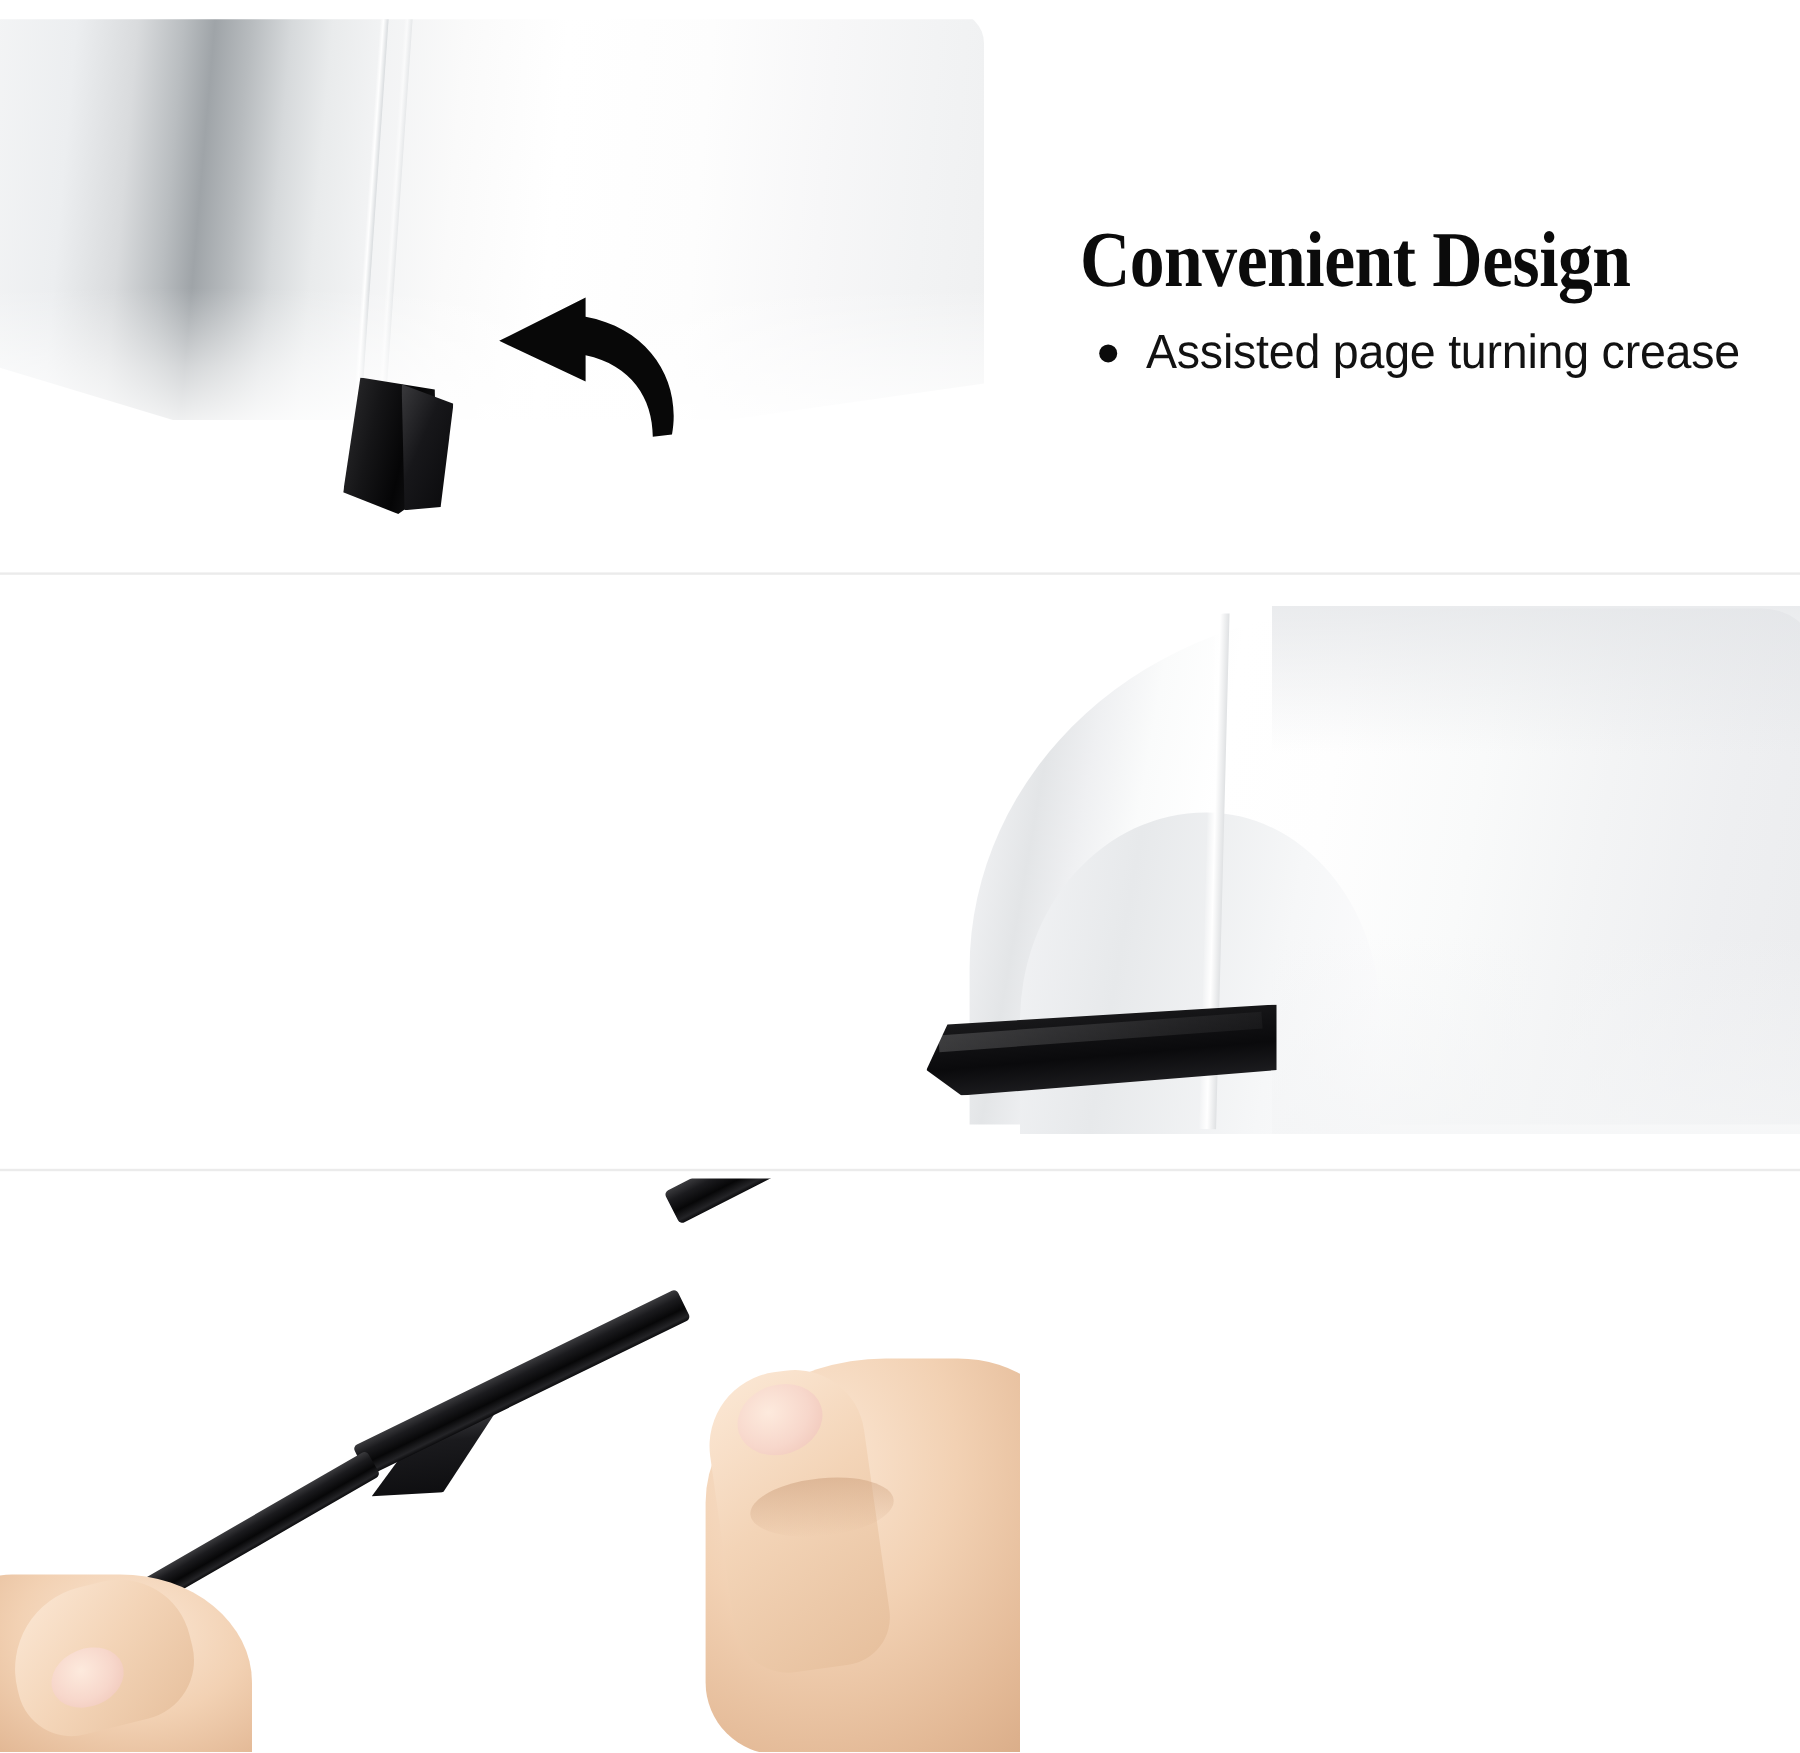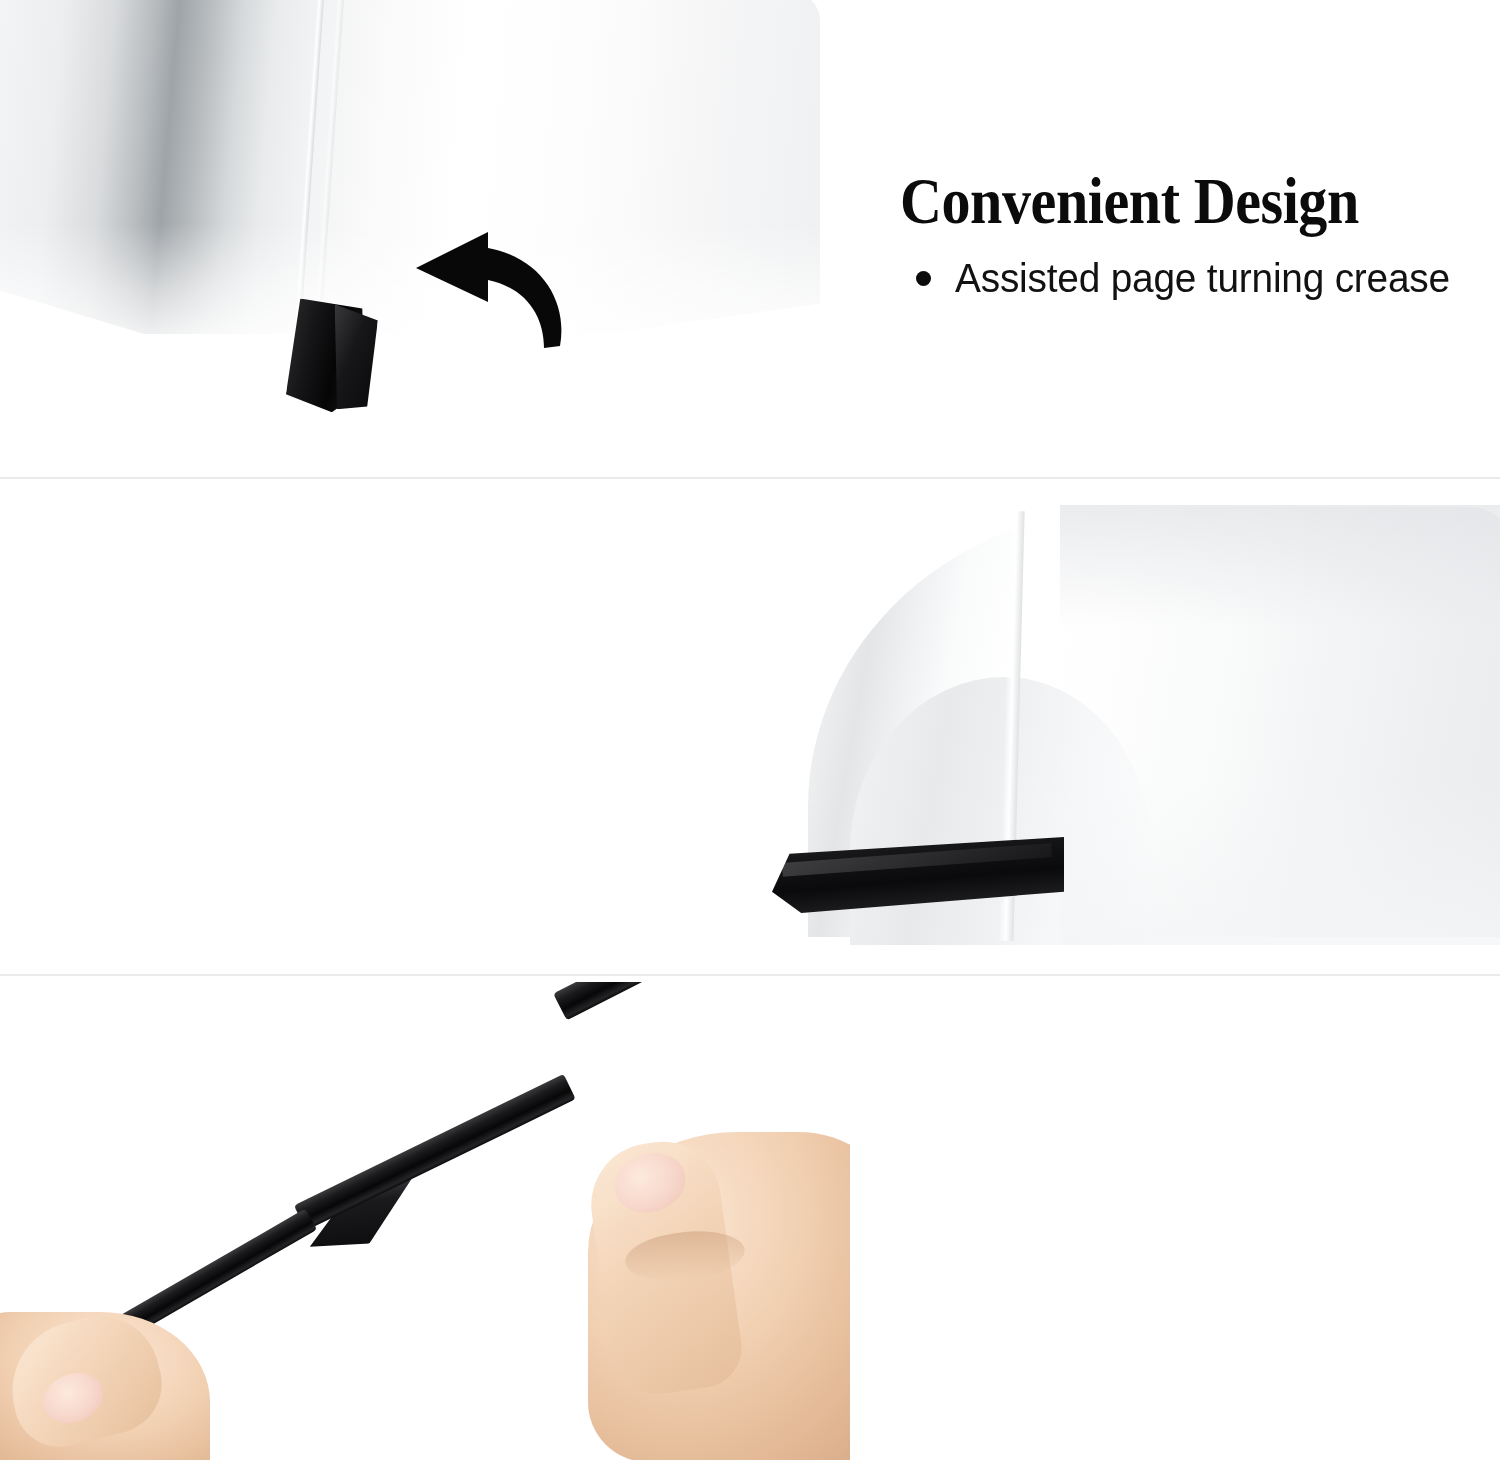--- a/index.html
+++ b/index.html
@@ -19,21 +19,21 @@
   }
 
   
   .panel {
     position: absolute;
     left: 0;
     width: 1500px;
     background: #ffffff;
     overflow: hidden;
   }
-  #panel-1 { top: 0px;    height: 478px; }
+  #panel-1 { top: 16px;    height: 478px; }
   #panel-2 { top: 479px;  height: 496px; }
   #panel-3 { top: 976px;  height: 485px; }
 
   .divider {
     position: absolute;
     left: 0;
     width: 1500px;
     height: 3px;
     background: #ebebeb;
   }

